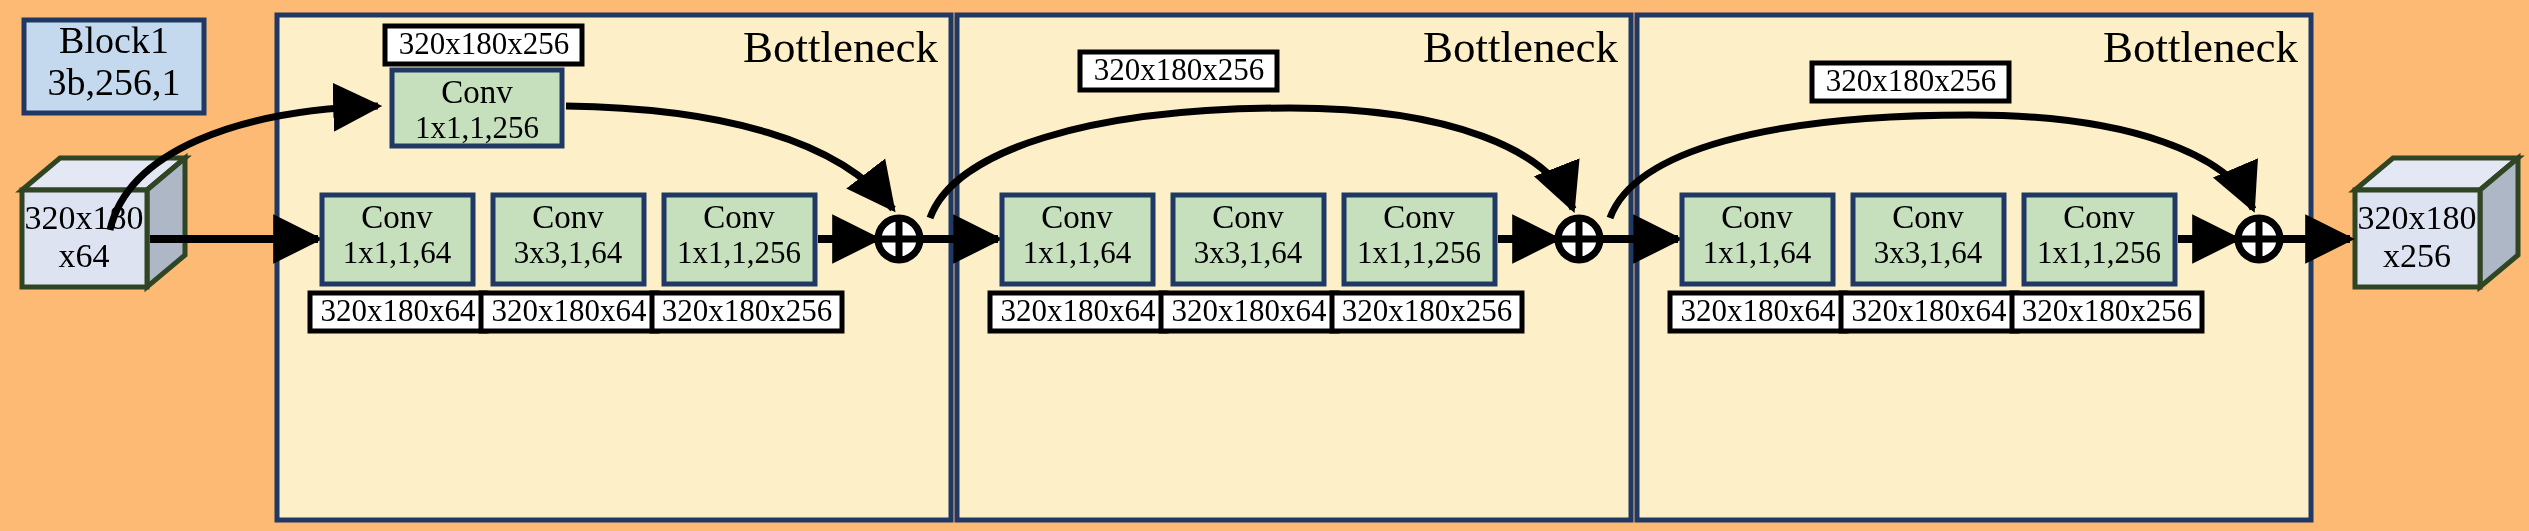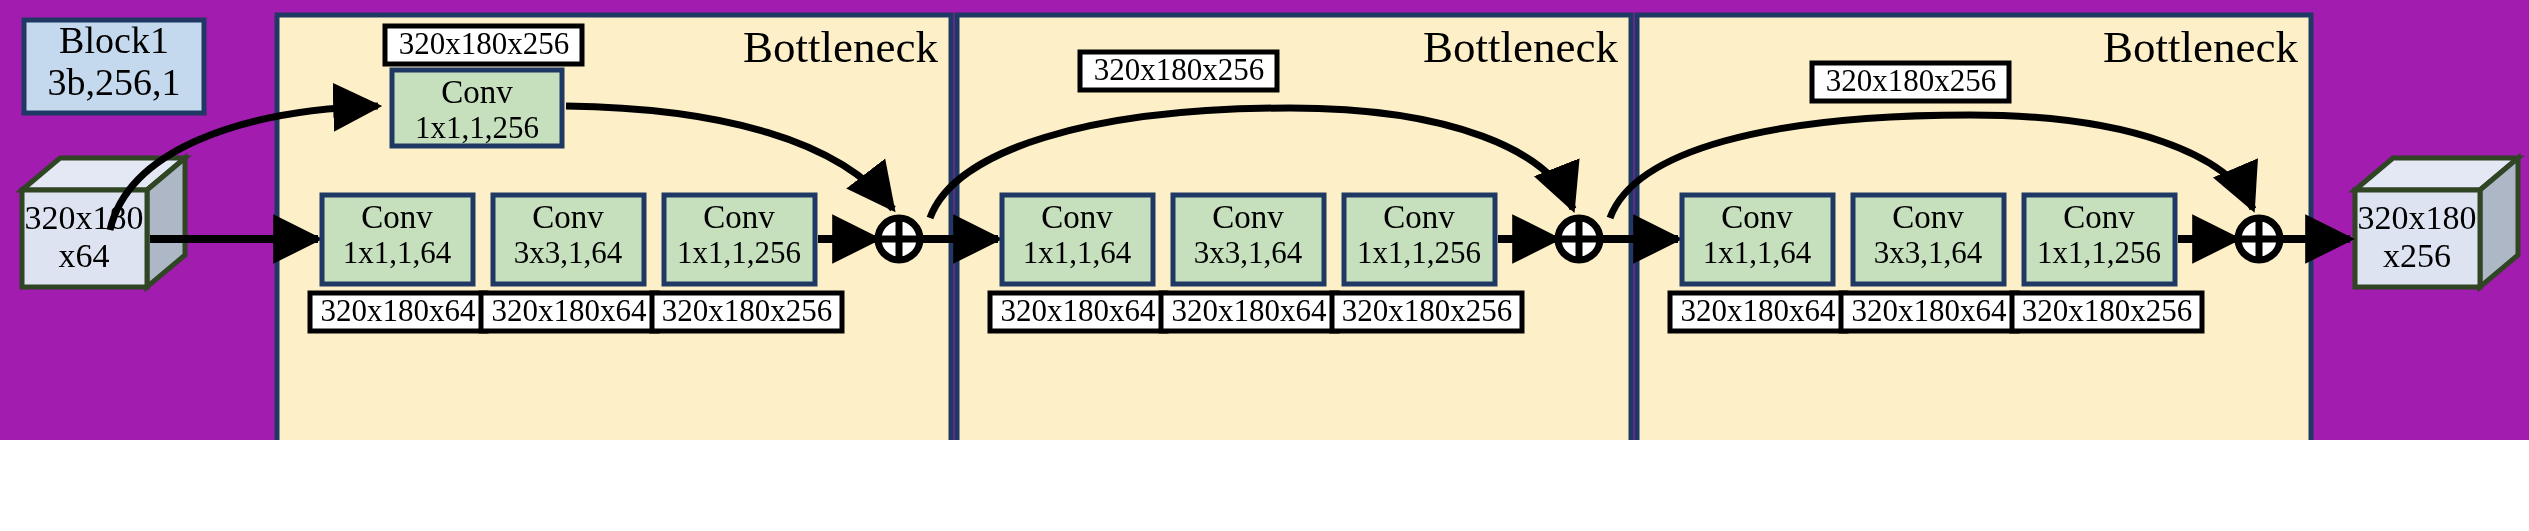--- a/index.html
+++ b/index.html
@@ -3,22 +3,22 @@
 <meta charset="utf-8">
 <style>
   html, body {
     margin: 0;
     padding: 0;
     background: #ffffff;
   }
   #canvas {
     position: relative;
     width: 2529px;
-    height: 440px;
-    background: #a21caf;
+    height: 531px;
+    background: #fdba74;
     font-family: "Liberation Serif", "DejaVu Serif", serif;
     overflow: hidden;
   }
   svg.layer {
     position: absolute;
     left: 0;
     top: 0;
     width: 2529px;
     height: 531px;
   }

